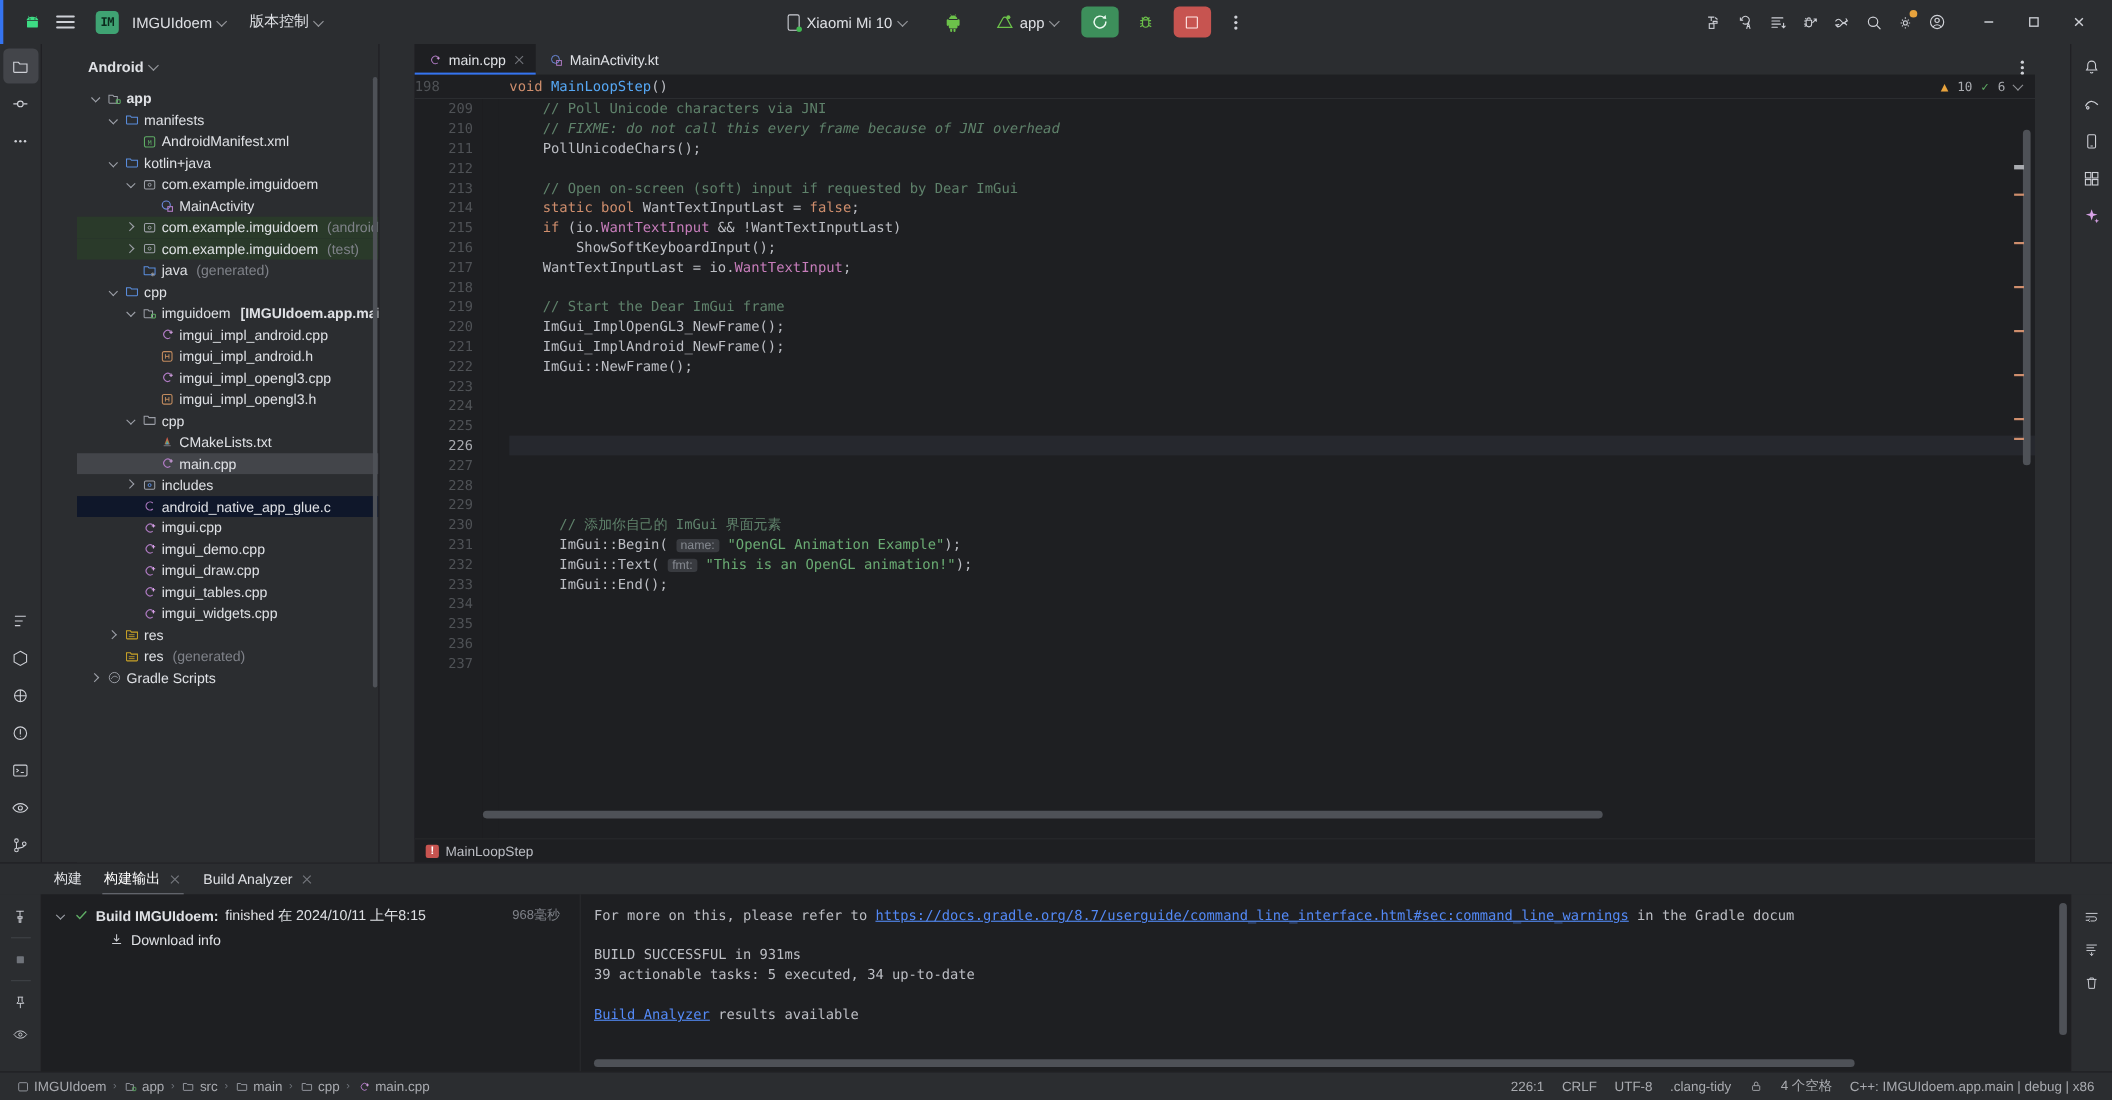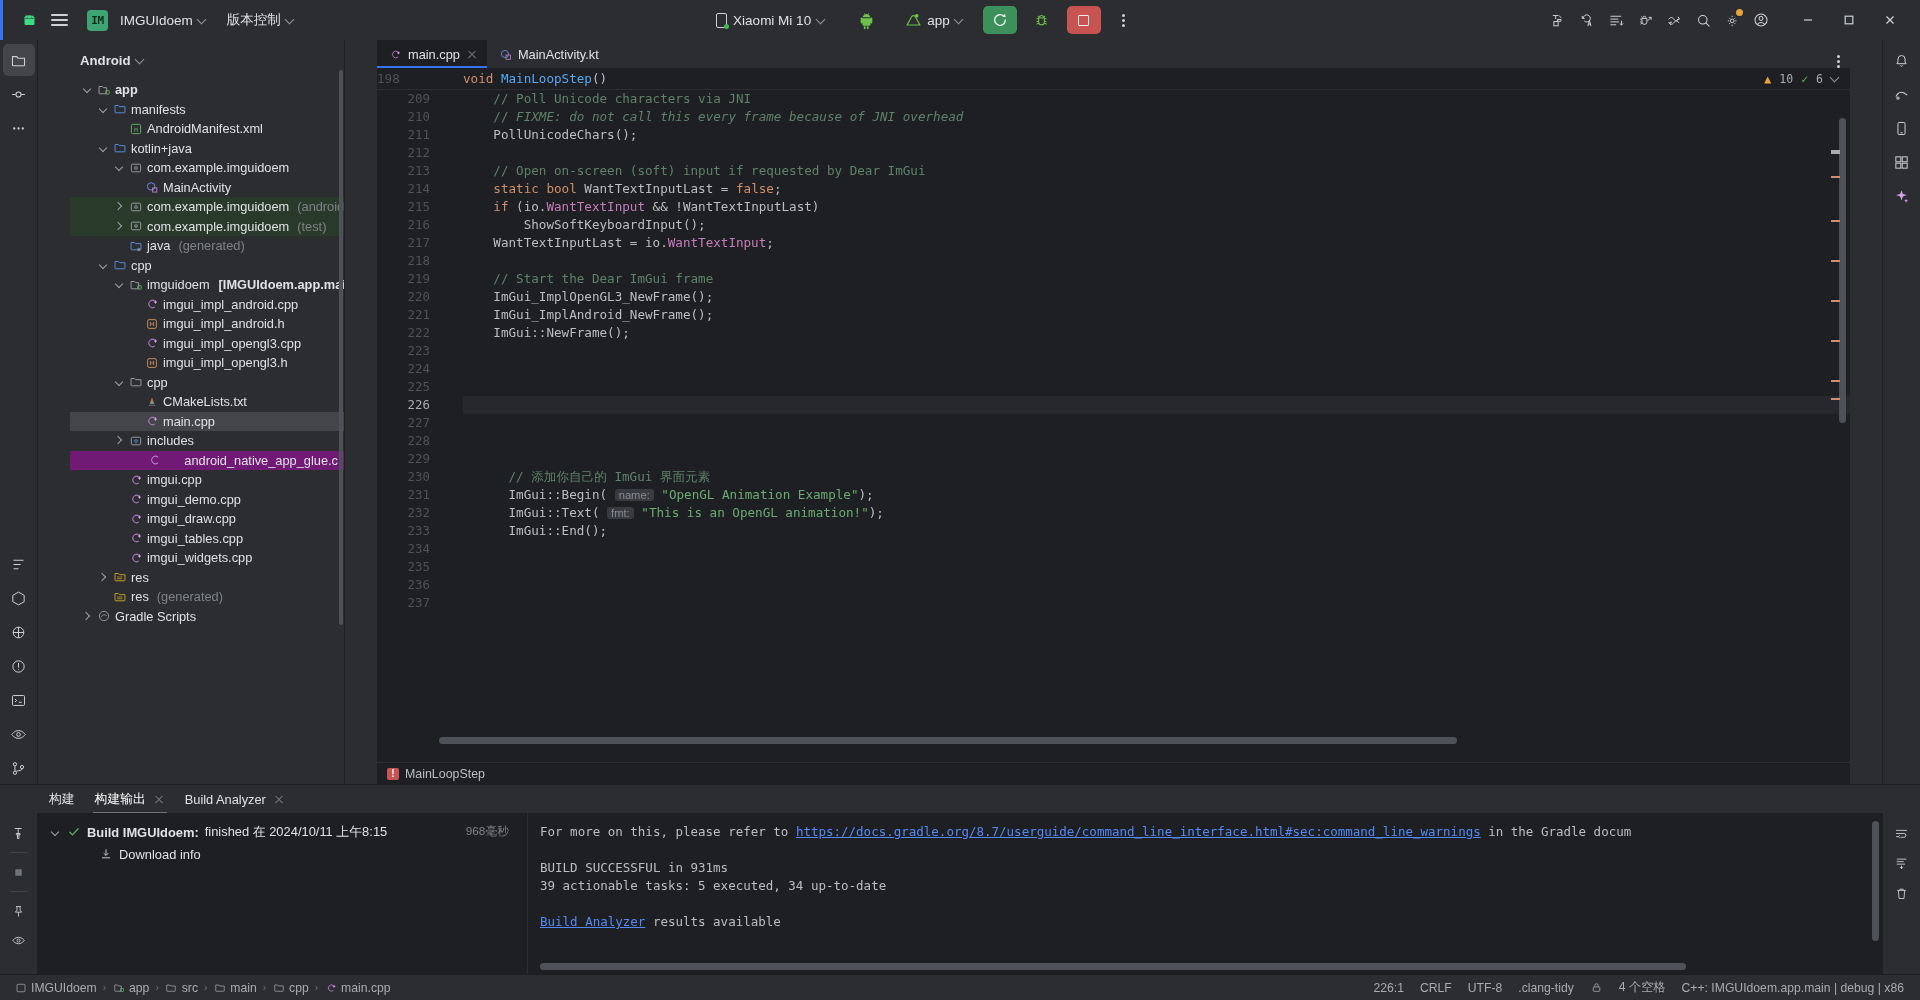--- a/index.html
+++ b/index.html
@@ -98,21 +98,21 @@
     padding: 0 8px 0 10px; font-size: 13.2px; font-weight: bold; color: #dfe1e5;
     margin-top: 6px; cursor: pointer;
   }
   .tree { flex: 1; overflow: hidden; padding-top: 6px; font-size: 12.8px; position: relative; }
   .trow {
     height: 19.5px; display: flex; align-items: center; gap: 4px;
     padding-right: 6px; white-space: nowrap; cursor: pointer; position: relative;
   }
   .trow.sel { background: #43454a; }
   .trow.grn { background: #2a3a2a; }
-  .trow.brn { background: #701a75; justify-content: space-between; }
+  .trow.brn { background: #0f172a; }
   .tarrow { width: 11px; height: 11px; flex: 0 0 11px; position: relative; }
   .tarrow.down::after, .tarrow.right::after {
     content:""; position:absolute; width:5px; height:5px;
     border-right:1.3px solid #9da0a8; border-bottom:1.3px solid #9da0a8;
   }
   .tarrow.down::after { left:2px; top:2px; transform: rotate(45deg); }
   .tarrow.right::after { left:1px; top:2px; transform: rotate(-45deg); }
   .tlabel { color:#dfe1e5; }
   .tlabel.b { font-weight: bold; }
   .tsub { color:#7f8289; margin-left: 4px; }

